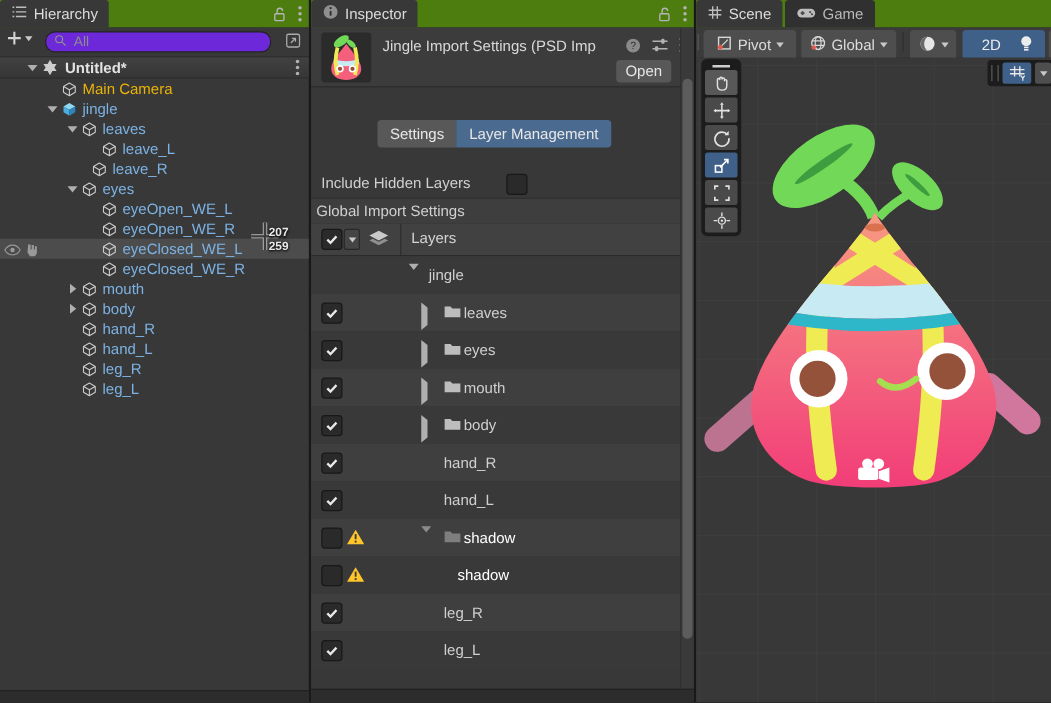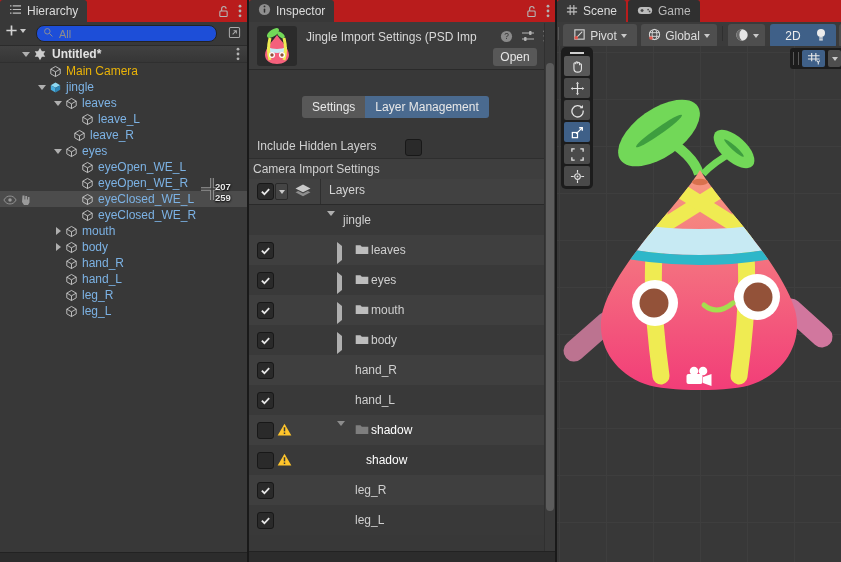--- a/index.html
+++ b/index.html
@@ -5,30 +5,30 @@
   html,body{margin:0;padding:0;background:#191919;}
   #app{position:relative;width:841px;height:562px;overflow:hidden;background:#383838;
        font-family:"Liberation Sans",sans-serif;font-size:12px;color:#D4D4D4;
        -webkit-user-select:none;user-select:none;}
   
   .panel{position:absolute;top:0;height:562px;background:#383838;}
   #hierarchy{left:0;width:247px;border-right:2px solid #191919;}
   #inspector{left:249px;width:306px;border-right:2px solid #191919;}
   #scene{left:557px;width:284px;}
   
-  .tabbar{position:relative;height:22px;background:#b91c1c;border-bottom:1px solid #242424;
+  .tabbar{position:relative;height:22px;background:#4d7c0f;border-bottom:1px solid #242424;
           display:flex;align-items:flex-end;}
   .tab{height:22px;display:flex;align-items:center;gap:5px;padding:0 9px;color:#CFCFCF;white-space:nowrap;}
   .tab.active{background:#383838;border-radius:3px 3px 0 0;color:#DCDCDC;}
   .tab.inactive{background:#303030;border-radius:3px 3px 0 0;color:#B9B9B9;margin-left:2px;}
   .tab-actions{position:absolute;right:5px;top:4px;display:flex;gap:9px;align-items:center;}
   
   #h-toolbar{position:absolute;top:22px;left:0;right:0;height:23px;background:#383838;border-bottom:1px solid #2B2B2B;}
   #h-add{position:absolute;left:5px;top:2px;display:flex;align-items:center;gap:2px;color:#CFCFCF;}
-  #h-search{position:absolute;left:36px;right:30px;top:3px;height:15px;background:#1d4ed8;
+  #h-search{position:absolute;left:36px;right:30px;top:3px;height:15px;background:#6d28d9;
             border:1px solid #232323;border-radius:8px;display:flex;align-items:center;padding:0 6px;gap:3px;}
   #h-search input{flex:1;background:transparent;border:none;outline:none;color:#CCC;font-size:11px;
                   font-family:"Liberation Sans",sans-serif;min-width:0;}
   #h-search input::placeholder{color:#8C8C8C;}
   #h-popout{position:absolute;right:6px;top:4px;}
   #h-scene-row{position:absolute;top:46px;left:0;right:0;height:16px;background:linear-gradient(#414141,#363636);
                border-bottom:1px solid #2F2F2F;display:flex;align-items:center;padding-left:20px;}
   #h-scene-row .name{font-weight:bold;color:#E2E2E2;margin-left:2px;}
   #h-scene-row .kebab{position:absolute;right:7px;top:1px;}
   #h-rows{position:absolute;top:63px;left:0;right:0;}
@@ -398,21 +398,21 @@
     </div>
 
     <div id="i-tabs">
       <div class="i-tab plain">Settings</div>
       <div class="i-tab activeblue">Layer Management</div>
     </div>
 
     <div id="i-ihl">Include Hidden Layers</div>
     <div id="i-ihl-cb" class="cb"></div>
 
-    <div id="i-section">Camera Import Settings</div>
+    <div id="i-section">Global Import Settings</div>
 
     <div id="i-colhead">
       <div class="cb" style="position:absolute;left:8px;top:4px;">
         <svg width="11" height="11" viewBox="0 0 12 12">
             <path d="M2 6.2 4.8 9 10 3.4" fill="none" stroke="#E8E8E8" stroke-width="2"></path>
           </svg>
       </div>
       <div style="position:absolute;left:26px;top:4px;width:13px;height:17px;background:#454545;border:1px solid #2A2A2A;border-radius:2px;display:flex;align-items:center;justify-content:center;box-sizing:border-box;">
           <i class="tri-sm"></i>
         </div>

